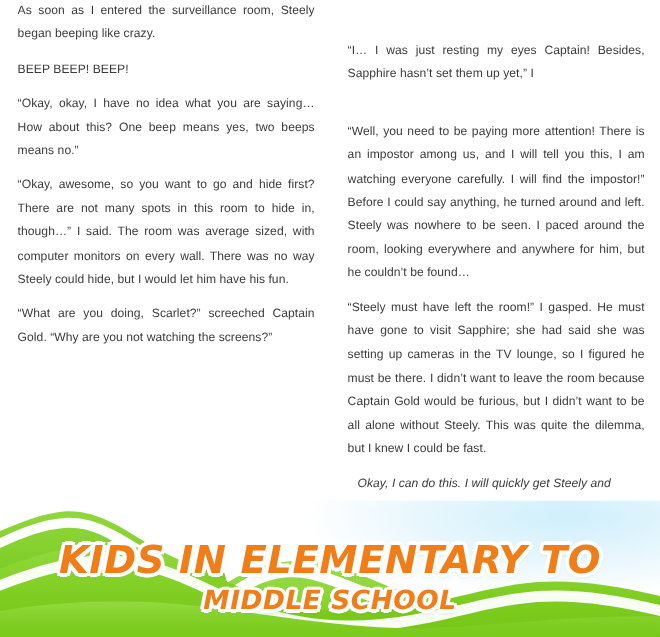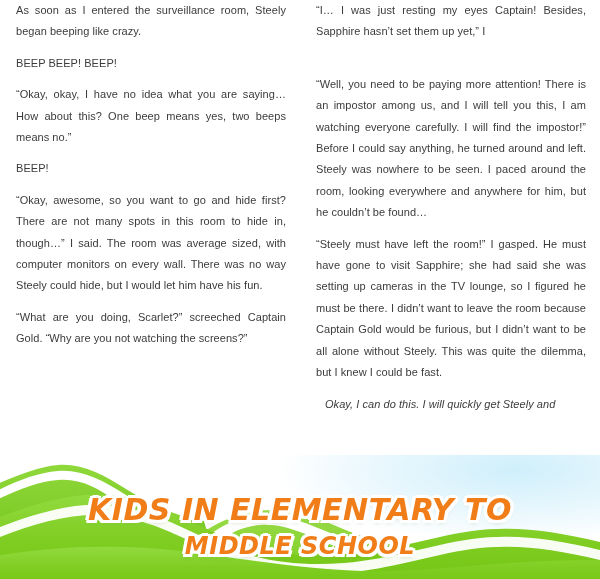--- a/index.html
+++ b/index.html
@@ -48,21 +48,21 @@
     text-align: justify;
     text-justify: inter-word;
     hyphens: none;
     letter-spacing: 0.05px;
   }
   .para.italic {
     font-style: italic;
     text-indent: 9px;
     text-align: left;
   }
-  .para.spacer-after { margin-bottom: 31px; }
+  .para.spacer-after { margin-bottom: 31px; margin-top: 36px; }
   .para.no-justify { text-align: left; }
 
   
   .banner {
     position: absolute;
     left: 0;
     top: 455px;
     width: 600px;
     height: 124px;
     overflow: hidden;
@@ -111,35 +111,34 @@
       -2.6px 0 0 #ffffff,  2.6px 0 0 #ffffff,
        0 -2.6px 0 #ffffff, 0  2.6px 0 #ffffff,
       -1.9px -1.9px 0 #ffffff,  1.9px -1.9px 0 #ffffff,
       -1.9px  1.9px 0 #ffffff,  1.9px  1.9px 0 #ffffff,
       -3.4px 0 0 #ffffff,  3.4px 0 0 #ffffff,
        0 -3.4px 0 #ffffff, 0  3.4px 0 #ffffff,
       -2.5px -2.5px 0 #ffffff,  2.5px -2.5px 0 #ffffff,
       -2.5px  2.5px 0 #ffffff,  2.5px  2.5px 0 #ffffff,
        0 3px 4px rgba(120,150,90,0.30);
   }
-  .banner-line.l2 { font-size: 30px; margin-top: 20px; }
+  .banner-line.l2 { font-size: 35px; margin-top: 20px; }
   .banner-line.l3 { font-size: 24px; }
 </style>
 </head>
 <body>
 
 <div class="page">
 
   <div class="columns">
 
     <div class="column column-left">
       <p class="para">As soon as I entered the surveillance room, Steely began beeping like crazy.</p>
       <p class="para no-justify">BEEP BEEP! BEEP!</p>
       <p class="para">“Okay, okay, I have no idea what you are saying… How about this? One beep means yes, two beeps means no.”</p>
-      <p class="para no-justify">BEEP!</p>
       <p class="para">“Okay, awesome, so you want to go and hide first? There are not many spots in this room to hide in, though…” I said. The room was average sized, with computer monitors on every wall. There was no way Steely could hide, but I would let him have his fun.</p>
       <p class="para">“What are you doing, Scarlet?” screeched Captain Gold. “Why are you not watching the screens?”</p>
     </div>
 
     <div class="column column-right">
       <p class="para spacer-after">“I… I was just resting my eyes Captain! Besides, Sapphire hasn’t set them up yet,” I</p>
       <p class="para">“Well, you need to be paying more attention! There is an impostor among us, and I will tell you this, I am watching everyone carefully. I will find the impostor!” Before I could say anything, he turned around and left. Steely was nowhere to be seen. I paced around the room, looking everywhere and anywhere for him, but he couldn’t be found…</p>
       <p class="para">“Steely must have left the room!” I gasped. He must have gone to visit Sapphire; she had said she was setting up cameras in the TV lounge, so I figured he must be there. I didn’t want to leave the room because Captain Gold would be furious, but I didn’t want to be all alone without Steely. This was quite the dilemma, but I knew I could be fast.</p>
       <p class="para italic">Okay, I can do this. I will quickly get Steely and</p>
     </div>

